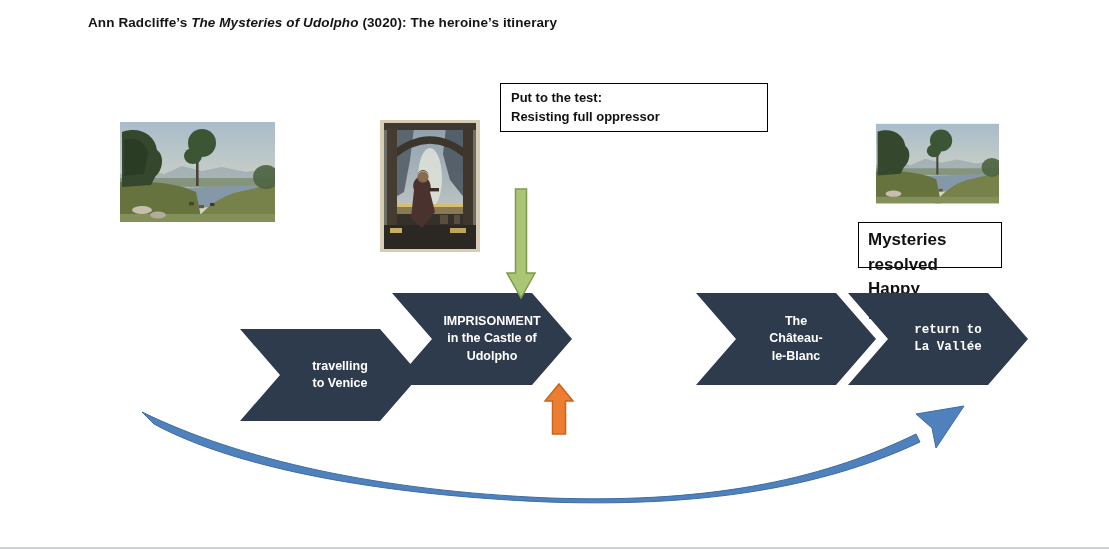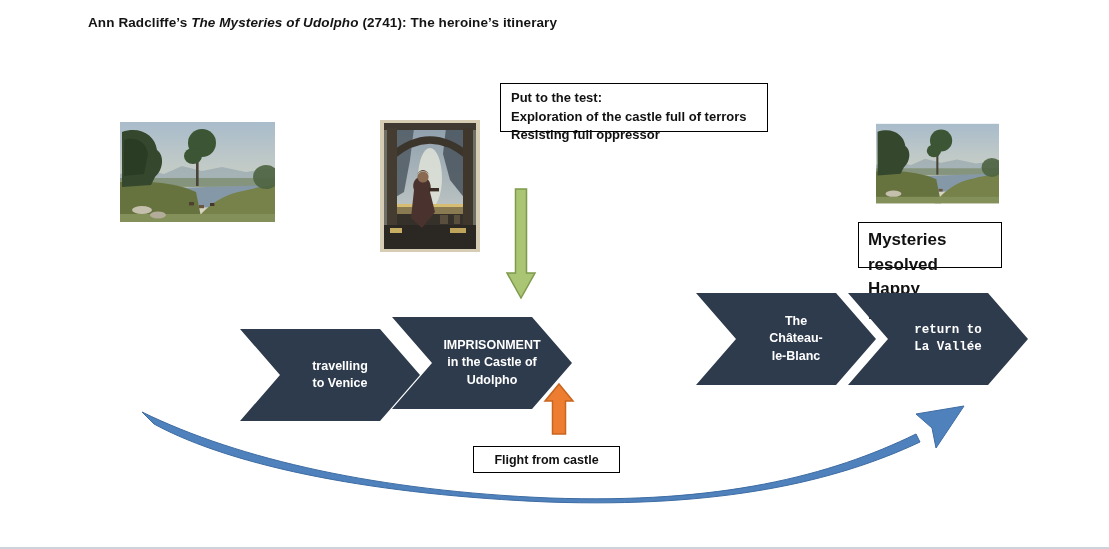--- a/index.html
+++ b/index.html
@@ -24,32 +24,32 @@
   .img-left{left:120px;top:122px;width:155px;height:100px;}
   .img-mid{left:380px;top:120px;width:100px;height:132px;}
   .img-right{left:876px;top:123px;width:123px;height:81px;}
   .chevron{
     position:absolute;top:293px;height:92px;width:180px;background:#2e3b4d;
     clip-path:polygon(0 0,140px 0,100% 50%,140px 100%,0 100%,40px 50%);
     color:#fff;font-weight:700;font-size:12.5px;line-height:1.38;
     display:flex;align-items:center;justify-content:center;text-align:center;
     white-space:pre-line;box-sizing:border-box;padding-left:36px;padding-right:16px;
   }
-  .c1{left:88px;} .c2{left:240px;margin-top:36px;} .c3{left:392px;margin-top:24px;} .c4{left:544px;} .c5{left:696px;} .c6{left:848px;font-family:Liberation Mono, monospace;}
+  .c1{left:88px;} .c2{left:240px;margin-top:36px;} .c3{left:392px;} .c4{left:544px;} .c5{left:696px;} .c6{left:848px;font-family:Liberation Mono, monospace;}
   .arrow-svg{position:absolute;overflow:visible;}
   .green-arrow{left:506px;top:188px;width:30px;height:112px;z-index:5;}
   .orange-arrow{left:544px;top:383px;width:30px;height:52px;z-index:5;}
   .swoosh{left:130px;top:398px;width:850px;height:114px;}
 </style>
 </head>
 <body>
 
 <div class="stage">
 
-  <div class="title"><span>Ann Radcliffe’s </span><em>The Mysteries of Udolpho</em><span> (2741): The heroine’s itinerary</span></div>
+  <div class="title"><span>Ann Radcliffe’s </span><em>The Mysteries of Udolpho</em><span> (3020): The heroine’s itinerary</span></div>
 
   <svg class="painting img-left" viewBox="0 0 155 100">
     <defs>
       <linearGradient id="sky1" x1="0" y1="0" x2="0" y2="1">
         <stop offset="0" stop-color="#a9bccb"></stop>
           <stop offset="0.7" stop-color="#cfd2c4"></stop>
           <stop offset="1" stop-color="#d9d4bf"></stop>
       </linearGradient>
     </defs>
     <rect x="0" y="0" width="155" height="100" fill="url(#sky1)"></rect>
@@ -115,21 +115,20 @@
     <rect x="76" y="28" width="2.6" height="36" fill="#4a4438"></rect>
     <ellipse cx="82" cy="21" rx="14" ry="14" fill="#3c5534"></ellipse>
     <ellipse cx="73" cy="34" rx="9" ry="8" fill="#3c5534"></ellipse>
     <ellipse cx="146" cy="55" rx="13" ry="12" fill="#4c6340" opacity="0.9"></ellipse>
     <ellipse cx="22" cy="88" rx="10" ry="4" fill="#c5bfae"></ellipse>
     <rect x="79" y="82" width="5" height="3.2" fill="#6b553e"></rect>
   </svg>
 
   <div class="callout test-box">
     <div>Put to the test:</div>
-    <div>Exploration of the castle full of terrors</div>
     <div>Resisting full oppressor</div>
   </div>
 
   <div class="callout resolved-box">
     <div>Mysteries resolved</div>
     <div>Happy marriage</div>
   </div>
 
   <svg class="arrow-svg green-arrow" viewBox="0 0 30 112">
     <path d="M9.5 1 L20.5 1 L20.5 85 L29 85 L15 110 L1 85 L9.5 85 Z" fill="#aac573" stroke="#7d9b4c" stroke-width="1.5"></path>
@@ -143,22 +142,19 @@
   <div class="chevron c5">The
 Château-
 le-Blanc</div>
   <div class="chevron c6">return to
 La Vallée</div>
 
   <svg class="arrow-svg orange-arrow" viewBox="0 0 30 52">
     <path d="M15 1 L29 18 L21.5 18 L21.5 51 L8.5 51 L8.5 18 L1 18 Z" fill="#ed7d31" stroke="#c8651f" stroke-width="1.5"></path>
   </svg>
 
-  <div class="callout flight-box">
-    <span>Flight from castle</span>
-  </div>
 
   <svg class="arrow-svg swoosh" viewBox="0 0 850 114">
     <path d="M12 14 C110 62 250 93 420 100 C590 106 700 78 786 36 L790 44 C705 84 590 110 418 104 C250 97 105 70 24 26 Z" fill="#4f81bd" stroke="#3e6ca2" stroke-width="1"></path>
     <polygon points="834,8 786,16 802,30 806,50" fill="#4f81bd" stroke="#3e6ca2" stroke-width="1"></polygon>
   </svg>
 
 </div>
 
 </body></html>

